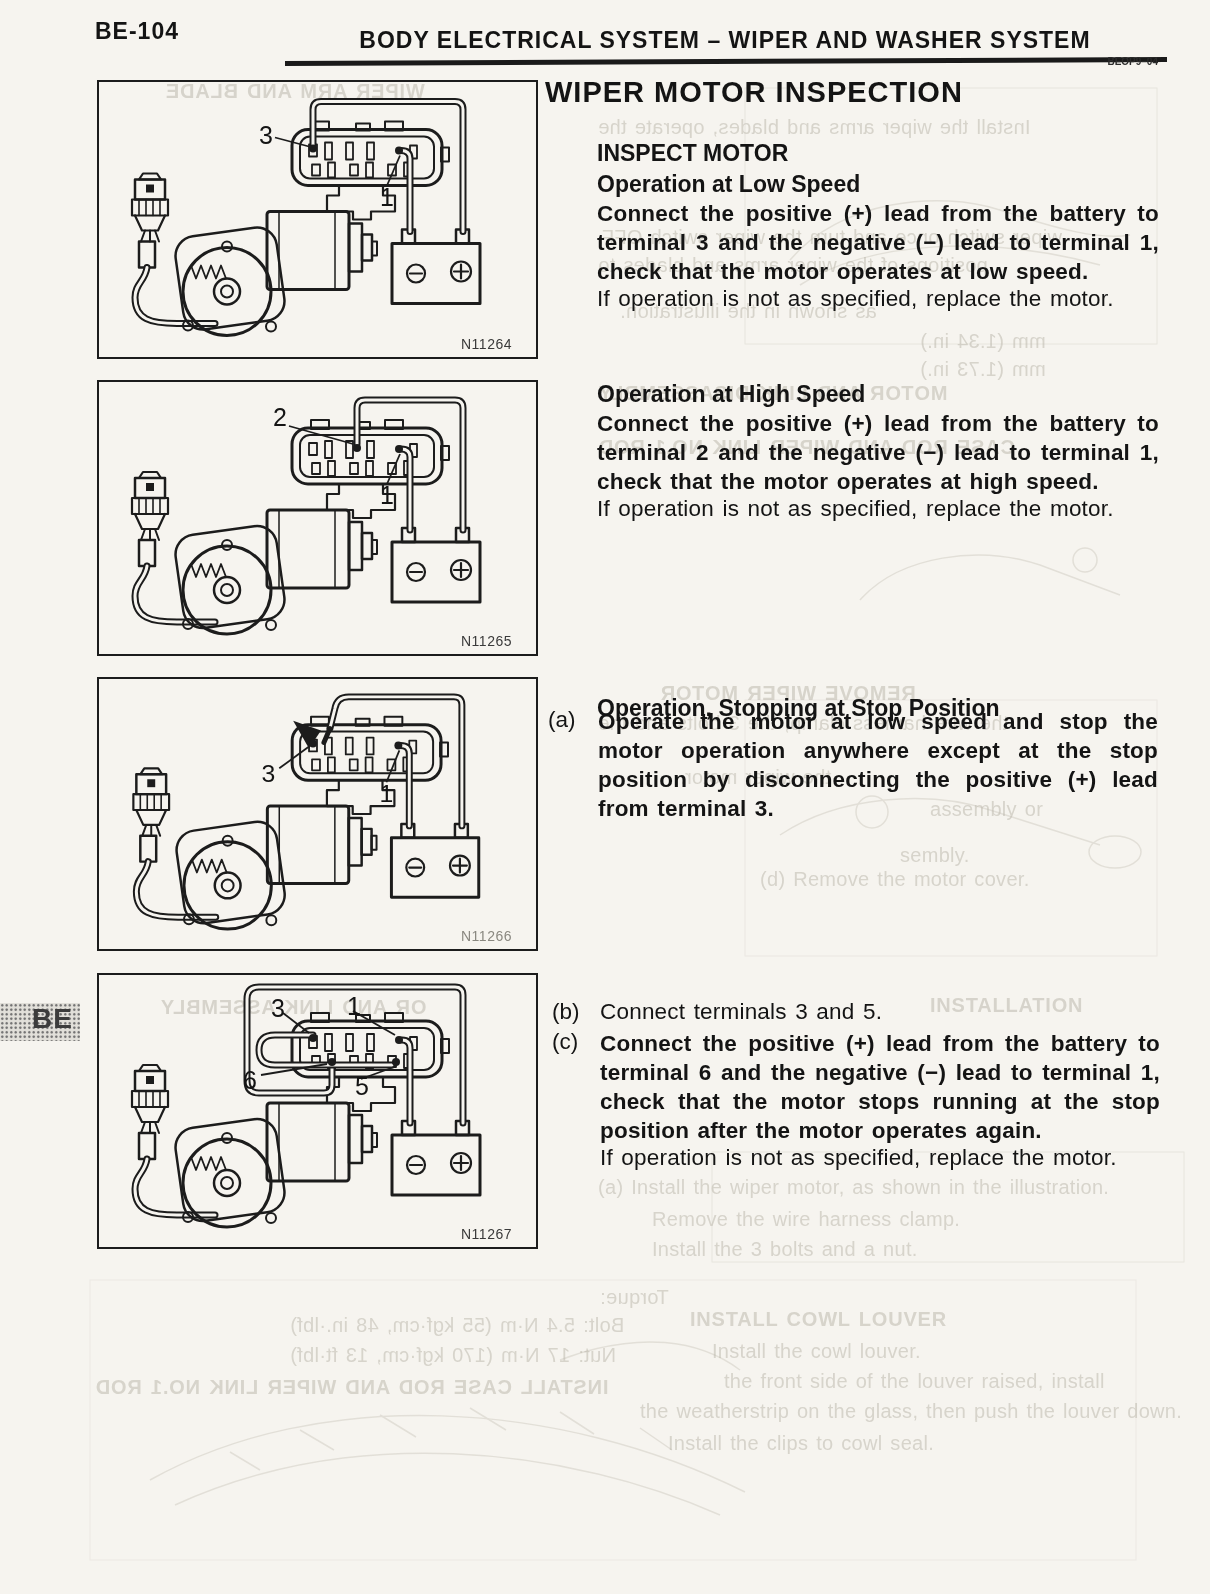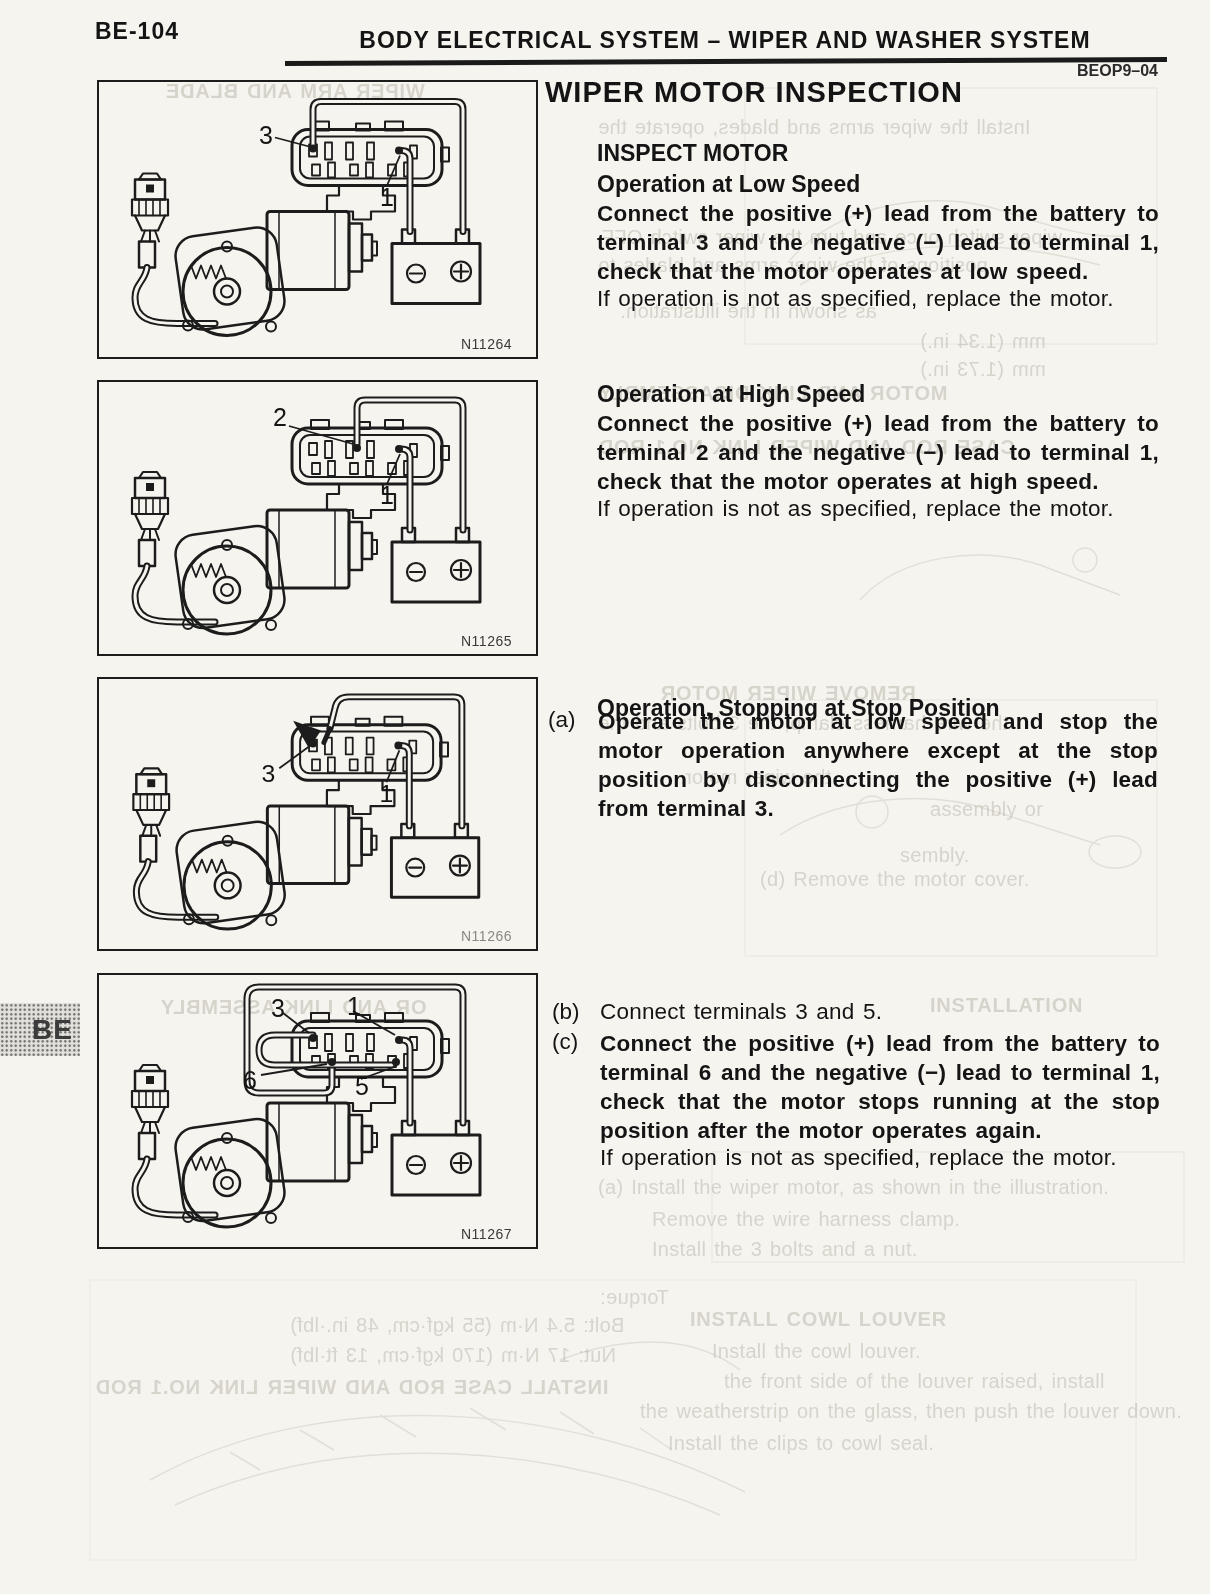--- a/index.html
+++ b/index.html
@@ -7,39 +7,39 @@
     position:relative;width:1210px;height:1594px;margin:0 auto;
     background:#f6f4ef;overflow:hidden;
     font-family:"Liberation Sans",sans-serif;color:#141414;
   }
   
   .page-code{position:absolute;left:95px;top:18px;font-size:23px;font-weight:700;letter-spacing:1px;z-index:3;}
   .header-title{position:absolute;left:285px;top:27px;width:880px;text-align:center;
     font-size:23px;font-weight:700;letter-spacing:1px;z-index:3;white-space:nowrap;}
   .header-rule{position:absolute;left:285px;top:59px;width:882px;height:5px;background:#1a1a1a;
     transform:rotate(-0.25deg);z-index:3;}
-  .doc-code{position:absolute;right:52px;top:62px;font-size:16px;font-weight:700;color:#2b2b2b;z-index:3;}
+  .doc-code{position:absolute;right:52px;top:56px;font-size:10px;font-weight:700;color:#2b2b2b;z-index:3;}
   
   .main-title{position:absolute;left:545px;top:76px;font-size:29px;font-weight:700;letter-spacing:1px;z-index:3;}
   .h-bold{position:absolute;font-size:23px;font-weight:700;z-index:3;white-space:nowrap;}
   .body-text{position:absolute;font-size:22.5px;line-height:29px;text-align:justify;z-index:3;
     letter-spacing:.2px;word-spacing:2px;font-weight:bold;}
   .note-line{position:absolute;font-size:22.5px;z-index:3;white-space:nowrap;letter-spacing:.2px;word-spacing:2px;}
   .item-label{position:absolute;font-size:22.5px;z-index:3;}
   
   .fig-box{position:absolute;left:97px;width:437px;border:2.5px solid #1c1c1c;z-index:2;}
   .fig-box svg{display:block;}
   .fig-code{position:absolute;right:24px;bottom:5px;font-size:14px;color:#3a3a3a;letter-spacing:.5px;z-index:3;}
   .fig-code.faded{color:#8a8880;}
   
-  .side-tab{position:absolute;left:0;top:1003px;width:80px;height:53px;z-index:3;
+  .side-tab{position:absolute;left:0;top:1003px;width:80px;height:38px;z-index:3;
     background-color:#e2e0da;
     background-image:radial-gradient(circle,#6e6e6e 1.1px,transparent 1.35px);
     background-size:4.5px 4.5px;
-    display:flex;align-items:center;}
+    display:flex;align-items:flex-start;}
   .side-tab span{margin-left:32px;font-size:28px;font-weight:700;color:#3c3c3c;letter-spacing:1px;}
   
   .ghost{position:absolute;color:#b8b4a8;opacity:.5;font-size:20px;white-space:nowrap;z-index:1;
     letter-spacing:.3px;word-spacing:2px;}
   .ghost.m{transform:scaleX(-1);}
   .ghost.b{font-weight:700;letter-spacing:.8px;}
   .bleed{position:absolute;left:0;top:0;z-index:0;pointer-events:none;}
   
   .art{stroke:#1c1c1c;fill:none;stroke-linecap:round;stroke-linejoin:round;}
   .fillart{fill:#1c1c1c;stroke:none;}

